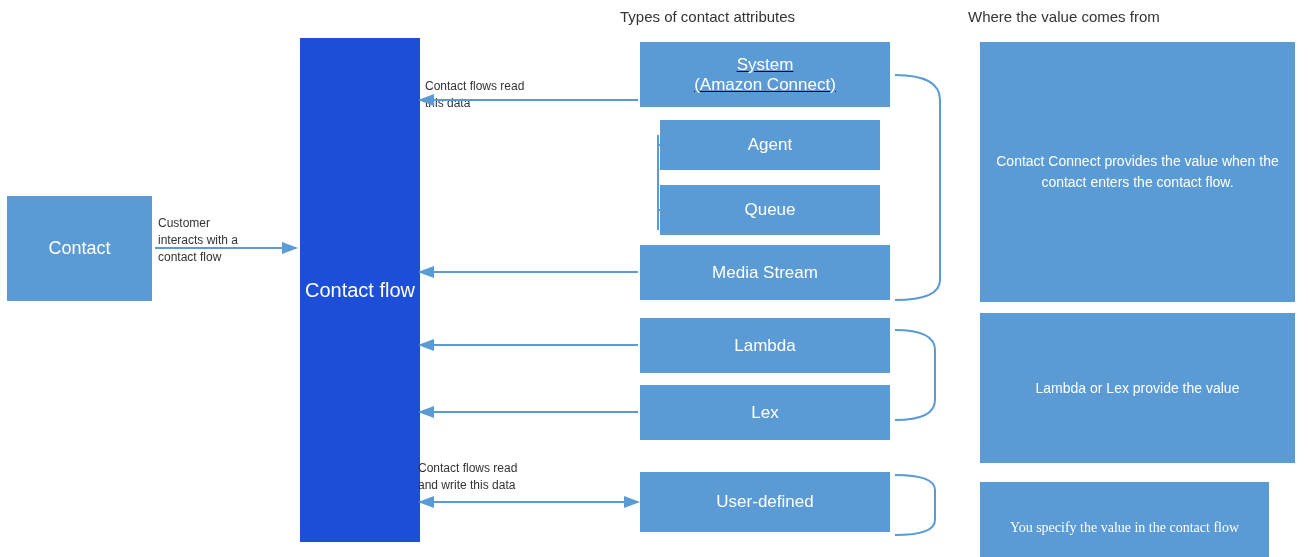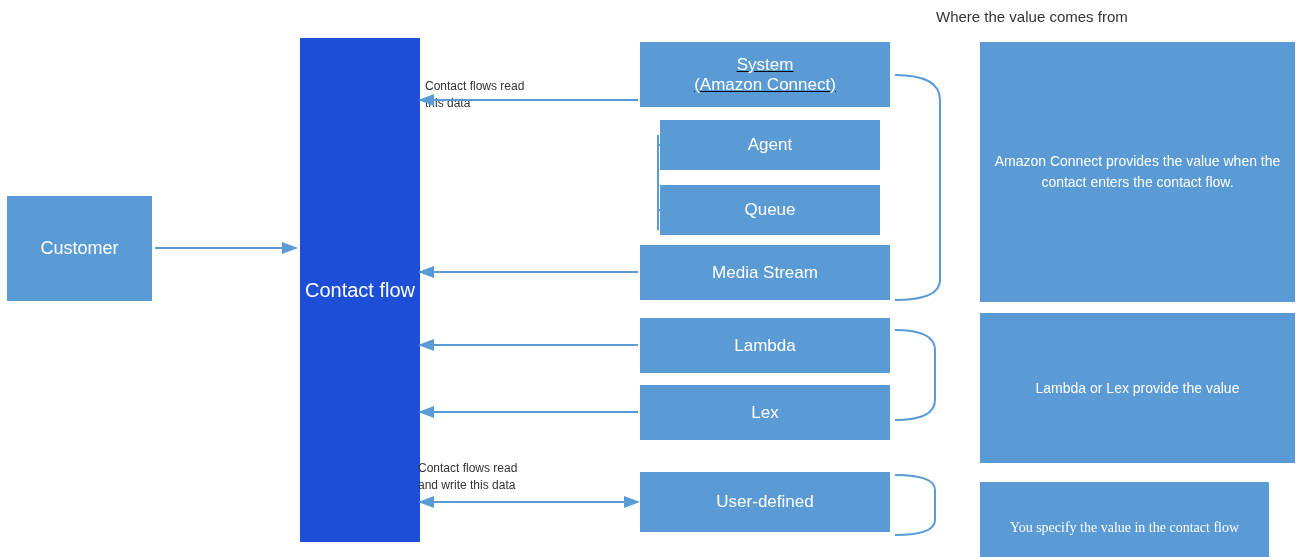--- a/index.html
+++ b/index.html
@@ -23,21 +23,21 @@
       position: absolute;
       top: 8px;
       left: 620px;
       font-size: 15px;
       color: #333;
       font-weight: normal;
     }
     .header-where {
       position: absolute;
       top: 8px;
-      left: 936px;
+      left: 968px;
       font-size: 15px;
       color: #333;
       font-weight: normal;
     }
 
     
     .customer-box {
       position: absolute;
       left: 7px;
       top: 196px;
@@ -133,26 +133,28 @@
       font-size: 12px;
       color: #333;
       line-height: 1.4;
     }
   </style>
 </head>
 <body>
 
 <div class="diagram">
 
+  <div class="header-types">Types of contact attributes</div>
   <div class="header-where">Where the value comes from</div>
 
   <div class="customer-box">
-    <span>Customer</span>
+    <span>Contact</span>
   </div>
 
+  <div class="customer-label">Customer interacts with a contact flow</div>
 
   <div class="contact-flow-box">
     <span>Contact flow</span>
   </div>
 
   <div id="attr-boxes">
       <div class="attr-box" style="top: 42px; left: 640px; width: 250px; height: 65px; text-decoration: underline;">
         <span style="white-space: pre-line;">System
 (Amazon Connect)</span>
       </div>
@@ -171,21 +173,21 @@
       <div class="attr-box" style="top: 385px; left: 640px; width: 250px; height: 55px;">
         <span style="white-space: pre-line;">Lex</span>
       </div>
       <div class="attr-box" style="top: 472px; left: 640px; width: 250px; height: 60px;">
         <span style="white-space: pre-line;">User-defined</span>
       </div>
     </div>
 
   <div id="value-boxes">
       <div class="value-box" style="top: 42px; left: 980px; width: 315px; height: 260px;">
-        <span>Amazon Connect provides the value when the contact enters the contact flow.</span>
+        <span>Contact Connect provides the value when the contact enters the contact flow.</span>
       </div>
       <div class="value-box" style="top: 313px; left: 980px; width: 315px; height: 150px;">
         <span>Lambda or Lex provide the value</span>
       </div>
       <div class="value-box" style="top: 482px; left: 980px; width: 289px; height: 90px; font-family: Liberation Serif, serif;">
         <span>You specify the value in the contact flow</span>
       </div>
     </div>
 
   <div id="flow-labels">

